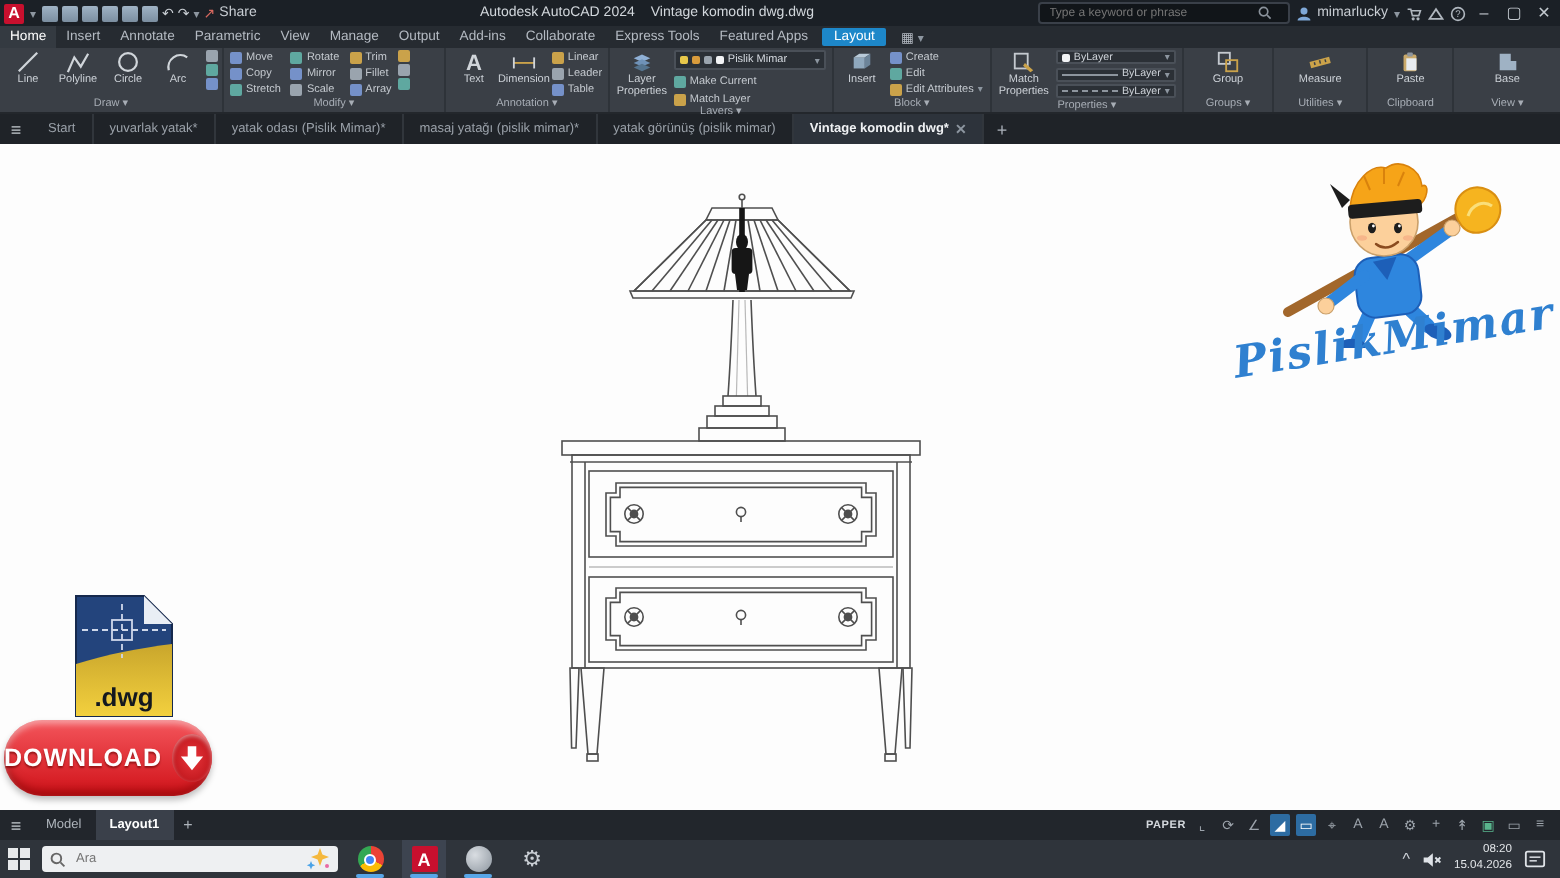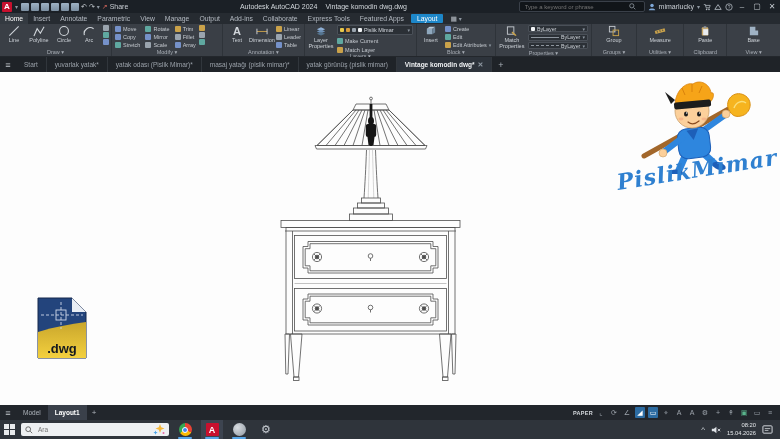--- a/index.html
+++ b/index.html
@@ -608,20 +608,28 @@
       <path d="M2 36 C18 31 34 28 50 26 L50 62 H2 Z" fill="url(#gold)"></path>
       <path d="M36 2 L50 16 H36 Z" fill="#e9eef5"></path>
       <g stroke="#cfd8ea" stroke-width="0.9" fill="none">
         <rect x="20" y="14" width="10" height="10"></rect>
         <line x1="5" y1="19" x2="47" y2="19" stroke-dasharray="3 2"></line>
         <line x1="25" y1="6" x2="25" y2="33" stroke-dasharray="3 2"></line>
       </g>
       <text x="26" y="57" text-anchor="middle" font-family="Liberation Sans,sans-serif" font-size="13" font-weight="bold" fill="#13181f">.dwg</text>
     </svg>
 
+    <div id="downloadbtn">
+      <span class="dl-label">DOWNLOAD</span>
+      <span class="dl-circle">
+        <svg width="12" height="13" viewBox="0 0 14 15">
+          <path d="M4.5 0 h5 v6 h4 L7 14 L0.5 6 h4 Z" fill="#fff"></path>
+        </svg>
+      </span>
+    </div>
   </div>
 
   <div id="statusbar" class="abs">
     <span class="sbham">≡</span>
     <div class="sbtab">
         <span>Model</span>
       </div>
     <div class="sbtab activel">
         <span>Layout1</span>
       </div>

